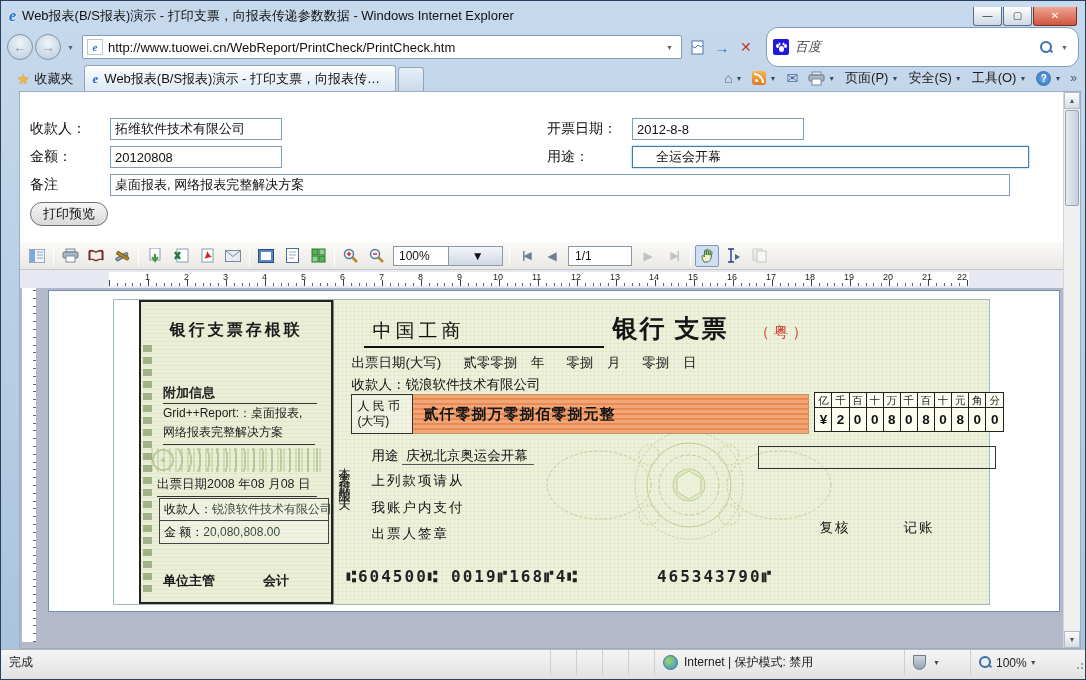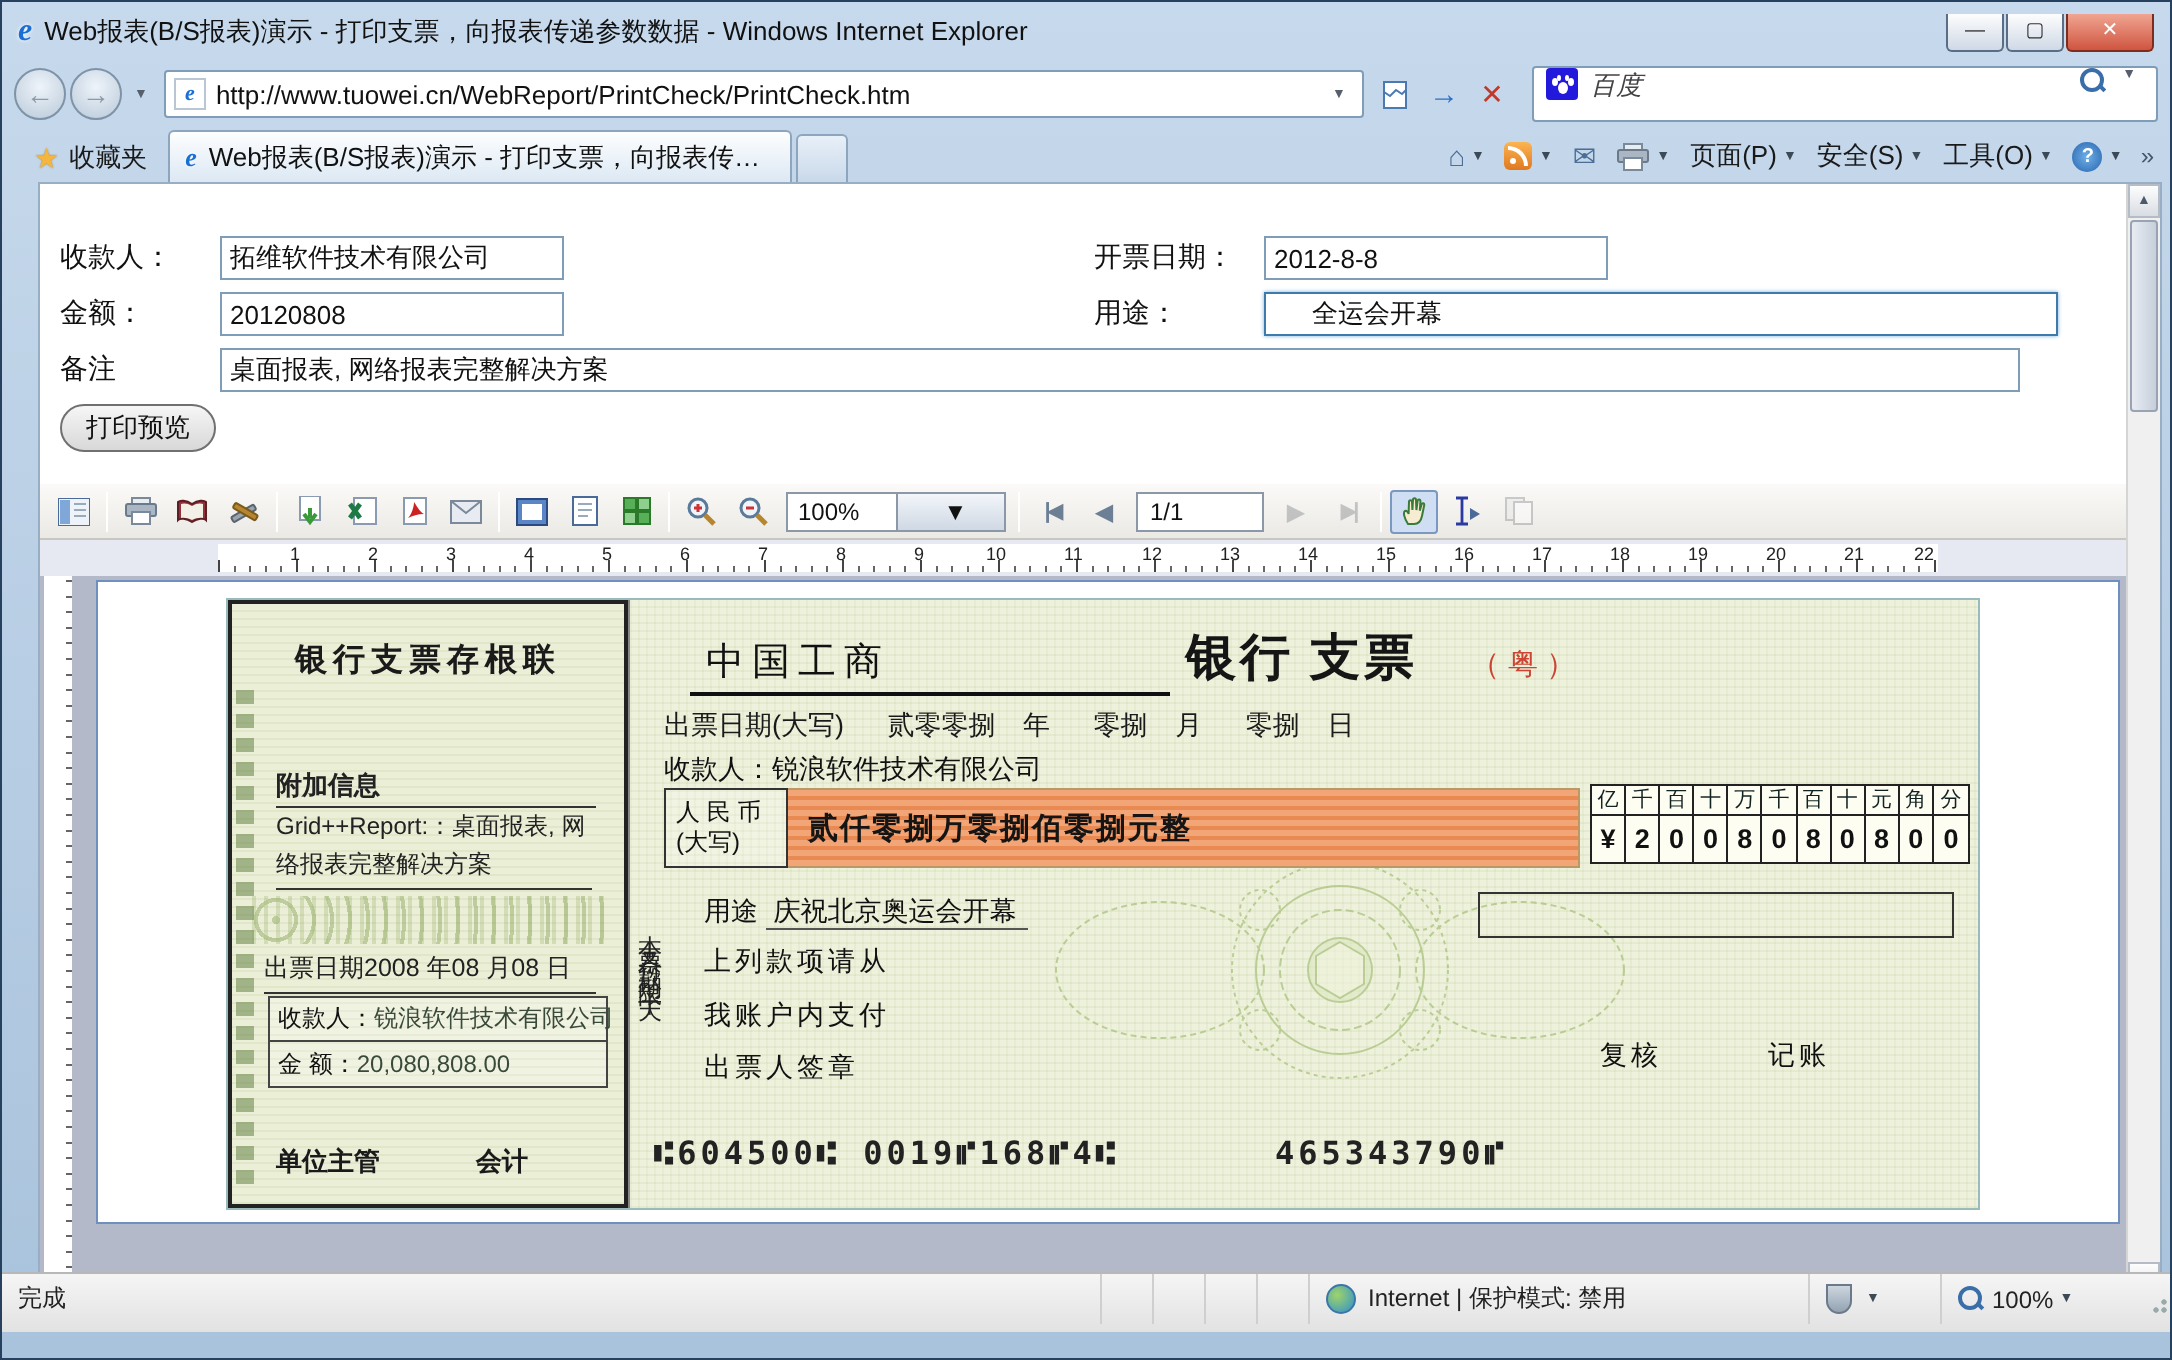--- a/index.html
+++ b/index.html
@@ -23,22 +23,22 @@
     color:#8b9aab;font-size:14px;font-weight:bold;}
   .mini-drop{font-size:7px;color:#55606c;padding:0 4px;}
   .addr-field{flex:0 0 600px;height:24px;background:#fff;border:1px solid #7f9db9;border-radius:2px;
     display:flex;align-items:center;padding:0 4px;margin:0 4px;}
   .page-ico{width:16px;height:16px;border:1px solid #b8c6d6;background:#fff;display:flex;align-items:center;
     justify-content:center;font:italic bold 11px "Liberation Serif",serif;color:#1a6fd4;margin-right:5px;}
   .url-text{font-size:13px;color:#111;flex:1;white-space:nowrap;overflow:hidden;}
   .addr-btn{width:24px;height:24px;display:flex;align-items:center;justify-content:center;border:1px solid transparent;}
   .go-arrow{color:#2f6fc4;font-size:15px;font-weight:bold;}
   .stop-x{color:#c03a2b;font-size:14px;font-weight:bold;}
-  .search-box{flex:1;height:28px;margin-left:8px;background:#fff;border:1px solid #7f9db9;border-radius:2px;
-    display:flex;padding:0 6px;}
+  .search-box{flex:1;height:40px;margin-left:8px;background:#fff;border:1px solid #7f9db9;border-radius:12px;
+    display:flex;align-items:center;padding:0 6px;}
   .baidu-ico{width:16px;height:16px;background:#2319dc;border-radius:2px;position:relative;margin-right:6px;flex:0 0 16px;}
   .baidu-ico::after{content:"";position:absolute;left:6px;top:7px;width:5px;height:6px;border-radius:50%;background:#fff;
     box-shadow:-4px -3px 0 -1px #fff,4px -3px 0 -1px #fff,-2px -5px 0 -1.5px #fff,2px -5px 0 -1.5px #fff;}
   .search-text{font:italic 13px "Liberation Serif",serif;color:#444;flex:1;}
   
   .tabrow{position:absolute;left:0;top:62px;right:0;height:28px;display:flex;align-items:flex-end;padding:0 6px;}
   .fav-btn{height:24px;display:flex;align-items:center;padding:0 10px;font-size:13px;color:#1a1a1a;margin-bottom:0;}
   .star{color:#f4b63f;margin-right:5px;font-size:14px;text-shadow:0 0 1px #a67c1e;}
   .tab{height:26px;display:flex;align-items:center;padding:0 8px;border:1px solid #8ea6bd;border-bottom:none;
     border-radius:3px 3px 0 0;background:linear-gradient(#fdfefe,#dce8f4);max-width:312px;font-size:13px;color:#111;}
@@ -88,21 +88,21 @@
       repeating-linear-gradient(90deg,#444 0 1px,transparent 1px 39px),
       repeating-linear-gradient(90deg,#666 0 1px,transparent 1px 7.8px);
     background-size:100% 6px,100% 3px;background-position:0 100%,0 100%;background-repeat:no-repeat;}
   .ruler-num{position:absolute;top:0;font-size:9px;color:#222;}
   
   .vcanvas{position:absolute;left:0;right:17px;top:196px;bottom:0;background:#b3b9c9;overflow:hidden;}
   .vruler{position:absolute;left:2px;top:0;width:14px;bottom:6px;background:#fff;
     background-image:repeating-linear-gradient(0deg,#666 0 1px,transparent 1px 7.8px);
     background-size:3px 100%;background-repeat:no-repeat;background-position:100% 0;}
   .paper{position:absolute;left:28px;top:2px;width:1012px;height:322px;background:#fff;border:1px solid #6f8fbf;}
-  .check{position:absolute;left:64px;top:8px;width:877px;height:306px;display:flex;border:1px solid #9bb;}
+  .check{position:absolute;left:64px;top:8px;width:877px;height:306px;display:flex;border:1px solid #9bb;padding-left:25px;}
   
   .stub{width:200px;height:100%;background:#ecefd8;border:2px solid #222;position:relative;
     background-image:repeating-linear-gradient(0deg,rgba(170,190,130,.18) 0 1px,transparent 1px 4px);}
   .stub-wm{position:absolute;left:2px;top:40px;bottom:10px;width:9px;
     background:repeating-linear-gradient(0deg,rgba(100,130,70,.55) 0 7px,transparent 7px 12px);}
   .stub-title{position:absolute;left:0;right:0;top:18px;text-align:center;font-size:16px;letter-spacing:3px;
     color:#1a1a1a;font-family:"Liberation Serif","DejaVu Serif",serif;font-weight:bold;}
   .stub-extra{position:absolute;left:22px;right:14px;top:82px;font-size:13px;font-weight:bold;color:#222;
     border-bottom:1px solid #333;padding-bottom:1px;}
   .stub-info{position:absolute;left:22px;right:16px;top:102px;font-size:12px;line-height:19px;color:#222;
@@ -154,21 +154,21 @@
   .micr{position:absolute;left:12px;right:8px;top:267px;font-family:"DejaVu Sans Mono","Liberation Mono",monospace;
     font-size:16px;font-weight:bold;color:#222;letter-spacing:2px;display:flex;}
   .micr .mr{margin-left:78px;}
   
   .vscroll{position:absolute;right:0;top:0;width:17px;bottom:0;background:#f0f0f0;border-left:1px solid #d5d5d5;}
   .sc-btn{position:absolute;left:0;width:16px;height:17px;background:linear-gradient(#fdfdfd,#d8dde4);
     border:1px solid #b5bcc6;display:flex;align-items:center;justify-content:center;font-size:7px;color:#4a5a6a;}
   .sc-thumb{position:absolute;left:1px;width:14px;top:18px;height:96px;border:1px solid #98a4b4;border-radius:2px;
     background:linear-gradient(90deg,#e8ecf2,#c6cfdb);}
   
-  .statusbar{position:absolute;left:0;right:0;bottom:13px;height:30px;background:linear-gradient(#f5f5f5,#e2e2e2);
+  .statusbar{position:absolute;left:0;right:0;bottom:0;height:30px;background:linear-gradient(#f5f5f5,#e2e2e2);
     border-top:1px solid #b8b8b8;display:flex;align-items:center;font-size:12px;color:#222;padding-bottom:4px;}
   .st-cell{height:100%;display:flex;align-items:center;padding:0 8px;border-right:1px solid #cfcfcf;}
   .st-done{flex:1;border-right:1px solid #cfcfcf;}
   .st-empty{width:26px;}
   .globe{width:15px;height:15px;border-radius:50%;background:radial-gradient(circle at 35% 35%,#9fd468,#2f8fd0);
     border:1px solid #3a76a8;margin-right:6px;}
   .shield{width:13px;height:15px;background:linear-gradient(#cdd6df,#93a2b2);border:1px solid #6a7a8a;
     border-radius:0 0 7px 7px;margin-right:4px;}
   .mag{width:13px;height:13px;position:relative;margin-right:4px;}
   .mag::before{content:"";position:absolute;left:0;top:0;width:8px;height:8px;border:2px solid #3a6ea8;border-radius:50%;}

